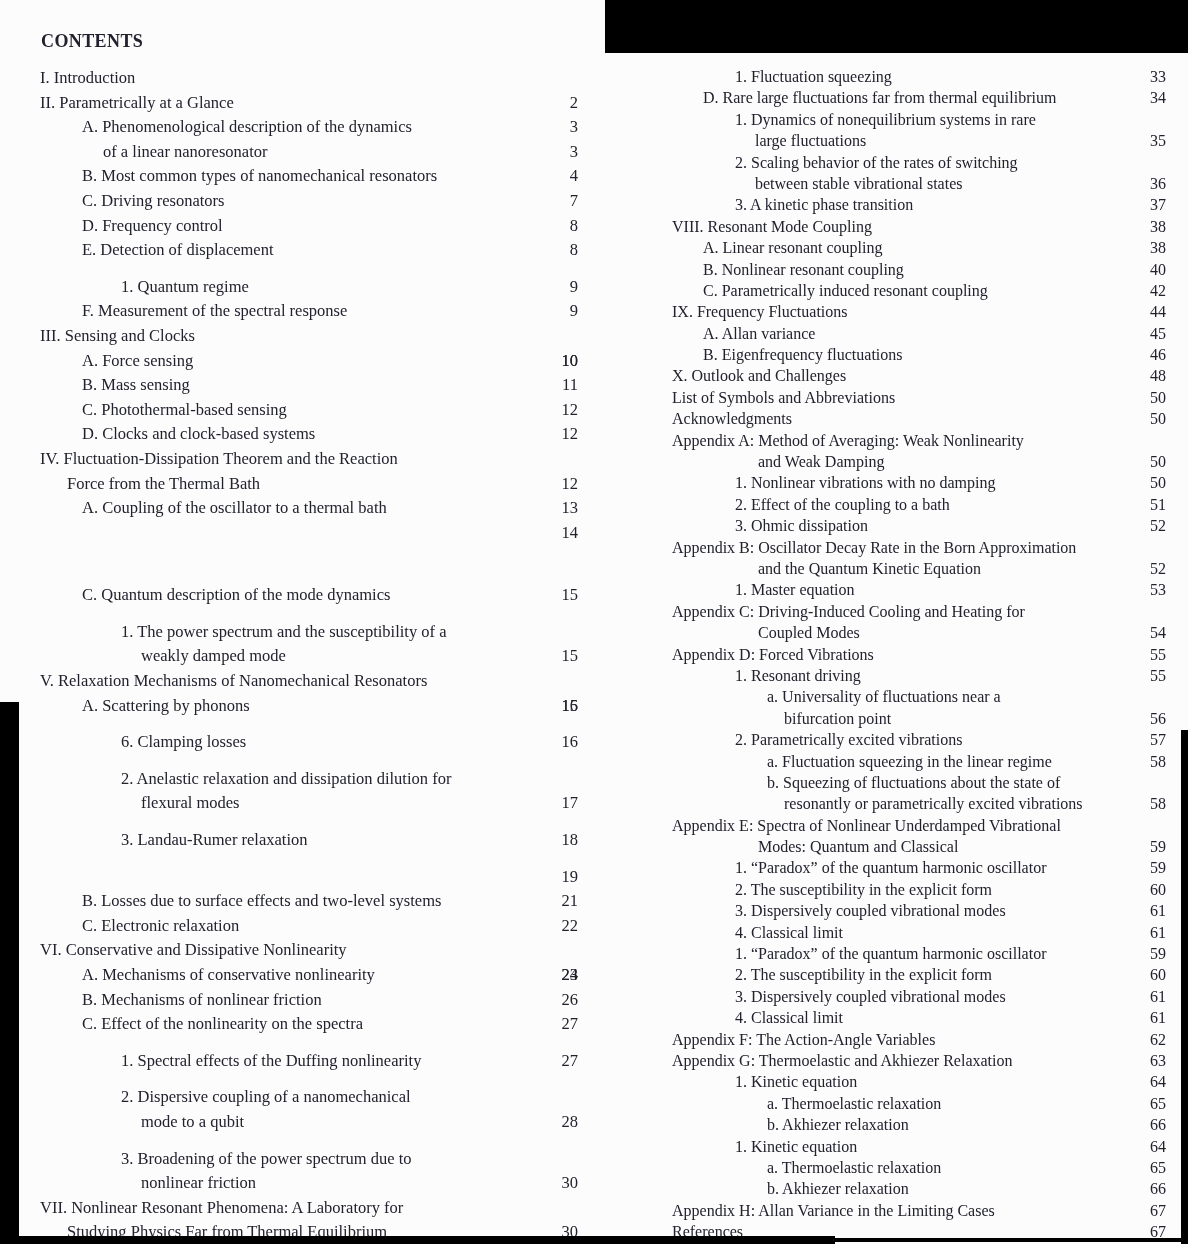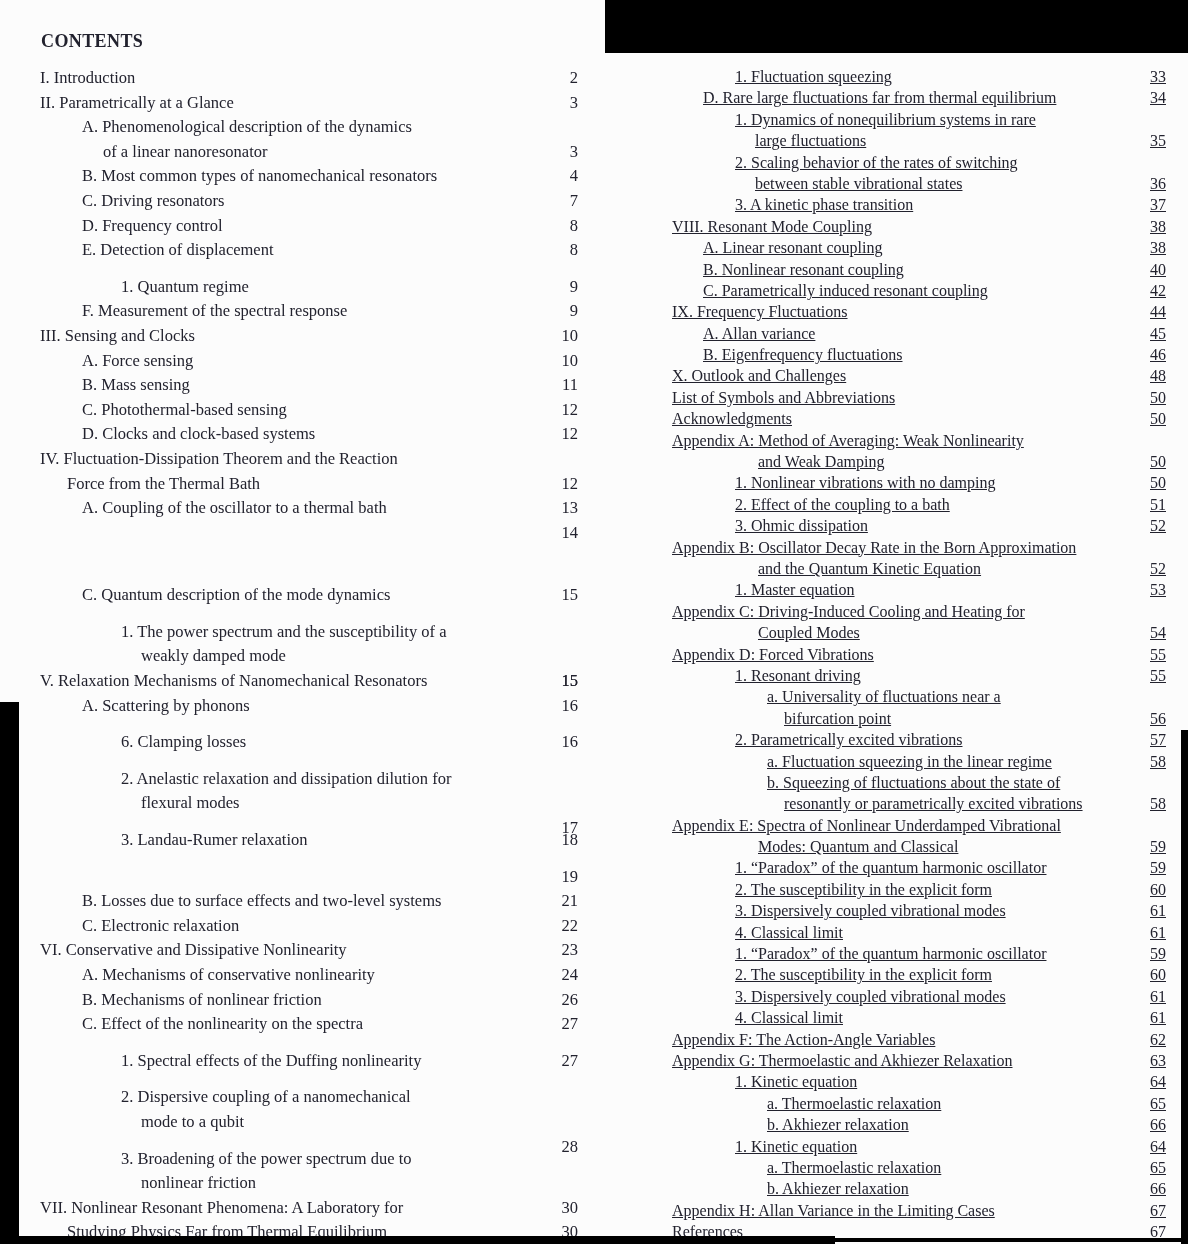--- a/index.html
+++ b/index.html
@@ -24,35 +24,35 @@
     letter-spacing: 0.4px;
   }
   .toc-col {
     position: absolute;
     display: flex;
     flex-direction: column;
   }
   #col-left  { left: 40px;  top: 66px; width: 538px; font-size: 16.5px; }
   #col-right { left: 672px; top: 66px; width: 494px; font-size: 16px; }
   #col-left  .row { height: 24.6px; line-height: 24.6px; }
-  #col-right .row { height: 21.4px; line-height: 21.4px; text-decoration: underline; }
+  #col-right .row { height: 21.4px; line-height: 21.4px; }
   .row {
     display: flex;
     align-items: baseline;
     white-space: nowrap;
   }
   .epage { margin-left: auto; padding-left: 10px; }
 
   
-  #col-left .i0  { padding-left: 0; }
+  #col-left .i0  { padding-left: 0; flex-direction: column; }
   #col-left .i0c { padding-left: 27px; }
   #col-left .i1  { padding-left: 42px; }
   #col-left .i1c { padding-left: 63px; gap: 48px; }
   #col-left .i2  { padding-left: 81px; margin-top: 12px; }
-  #col-left .i2c { padding-left: 101px; flex-direction: column; }
+  #col-left .i2c { padding-left: 101px; }
   
   #col-right .i0  { padding-left: 0; }
   #col-right .i1  { padding-left: 31px; }
   #col-right .i2  { padding-left: 63px; }
   #col-right .i2c { padding-left: 83px; }
   #col-right .i3  { padding-left: 95px; }
   #col-right .i3c { padding-left: 112px; }
   #col-right .iac { padding-left: 86px; }
 
   .bar { position: absolute; background: var(--bar); }

